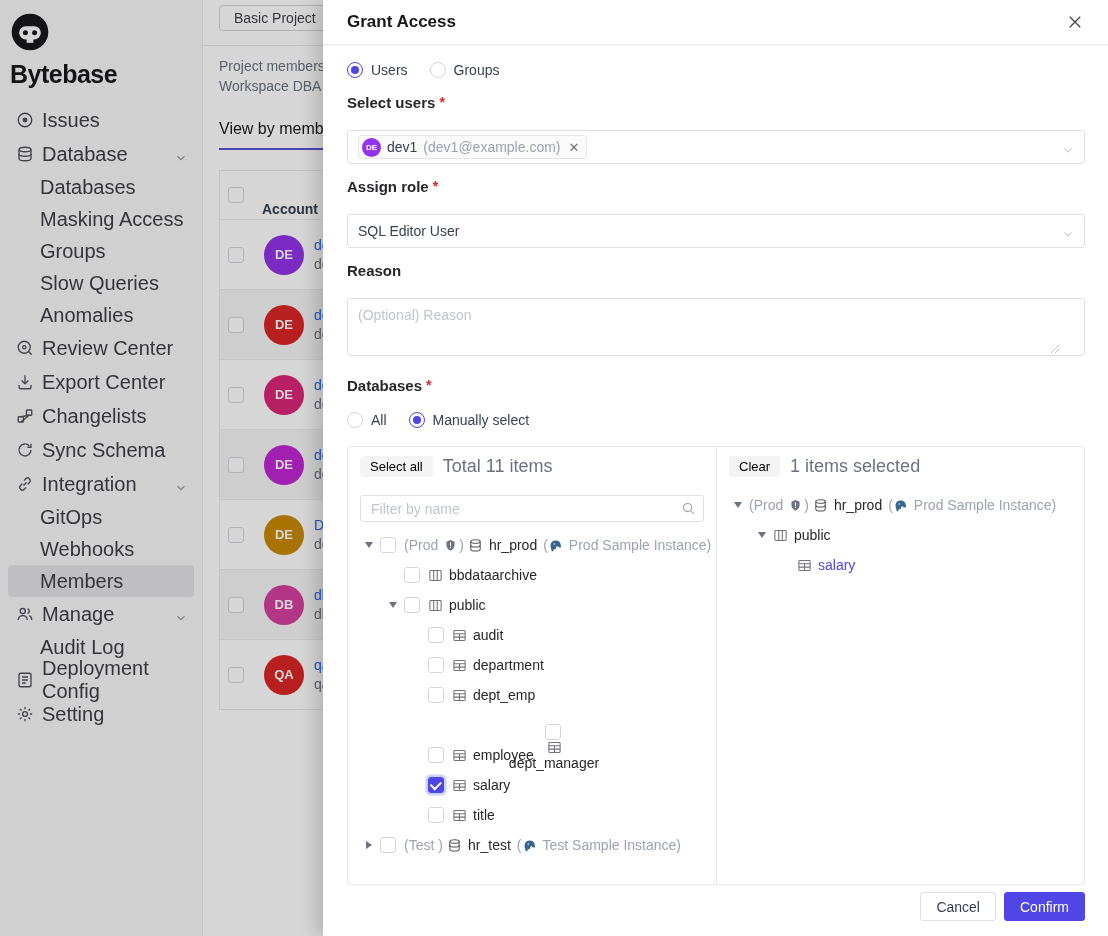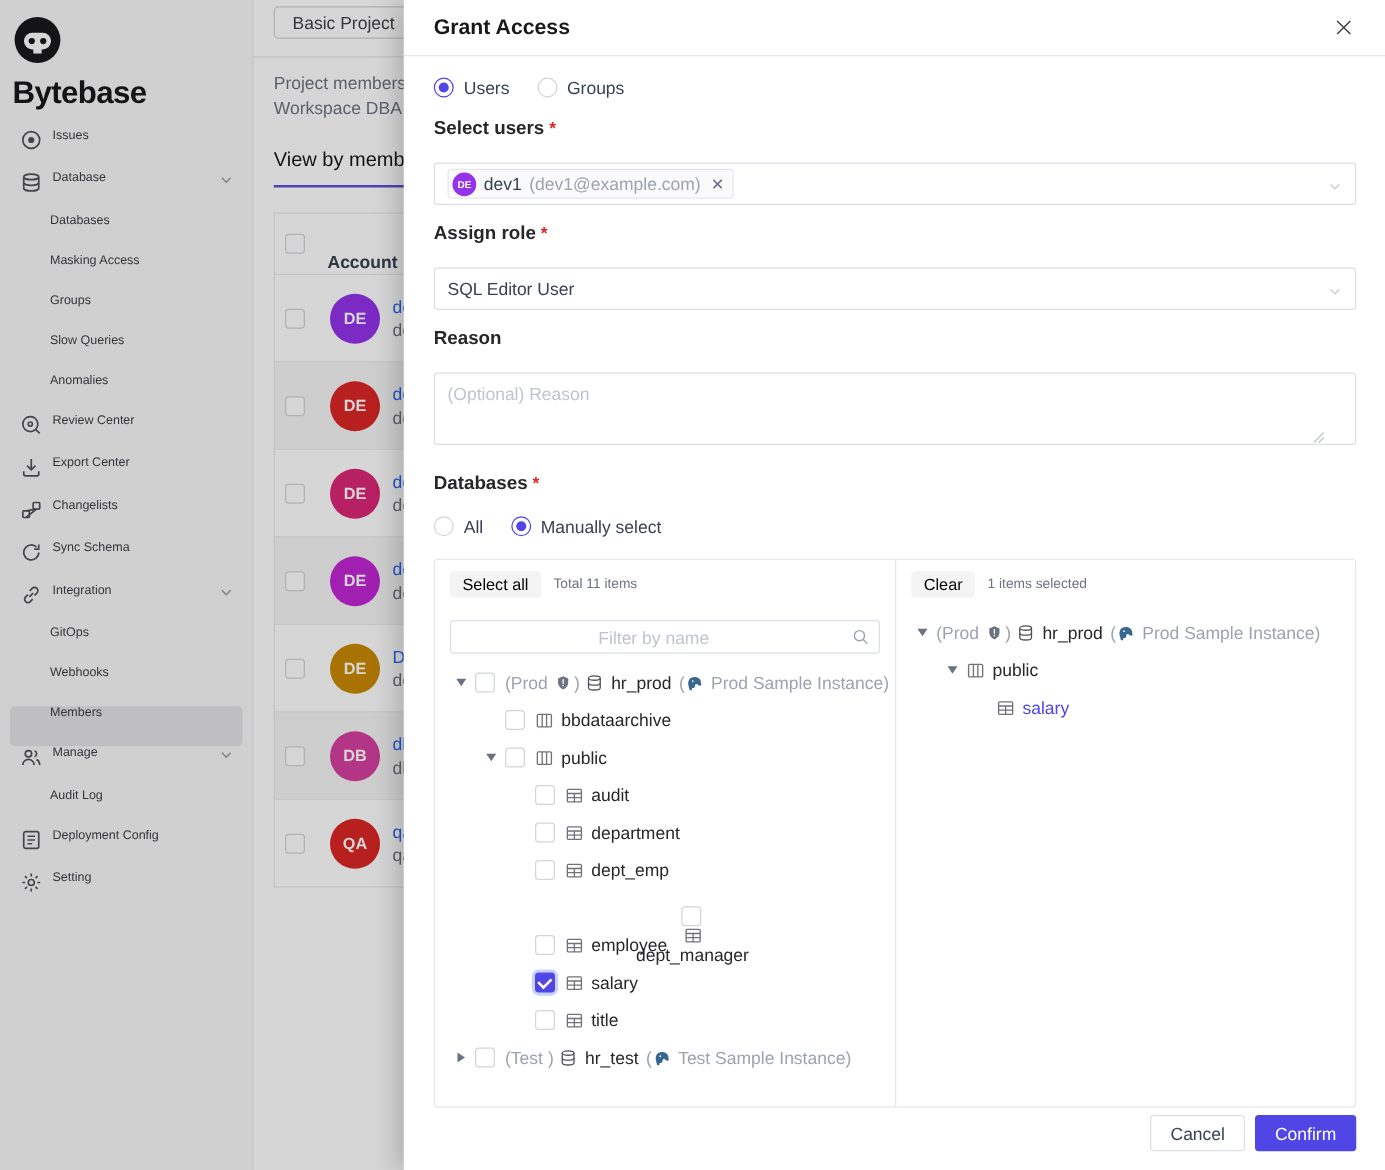--- a/index.html
+++ b/index.html
@@ -6,22 +6,22 @@
   html,body { width:1108px; height:936px; overflow:hidden; }
   body { font-family:"Liberation Sans", sans-serif; background:#fff; position:relative; }
 
   .app { position:relative; width:1108px; height:936px; }
 
   
   .sidebar { position:absolute; left:0; top:0; width:203px; height:936px;
              background:#f8f8f8; border-right:1px solid #e5e7eb; padding:10px 8px 0 8px; }
   .logo { display:flex; align-items:flex-start; gap:8px; padding:2px 2px 14px 2px; cursor:pointer;flex-direction:column; }
   .logo .brand { font-size:25px; font-weight:700; color:#18181b; letter-spacing:-0.5px; }
-  .nav-item { display:flex; align-items:flex-start; height:32px; border-radius:4px;
-              color:#3f3f46; font-size:10px; cursor:pointer; padding:0 6px; }
+  .nav-item { display:flex; align-items:center; height:32px; border-radius:4px;
+              color:#3f3f46; font-size:20px; cursor:pointer; padding:0 6px; }
   .nav-item.top { font-weight:500; height:34px; }
   .nav-item .nav-ic { width:18px; height:18px; margin:0 8px 0 2px; flex:0 0 18px; display:flex; align-items:center; }
   .nav-item.sub { padding-left:32px; font-weight:400; }
   .nav-item.active { background:#e4e4e7; }
   .nav-item .spacer { flex:1; }
   .nav-item .chev { width:14px; height:14px; opacity:.7; }
 
   
   .content { position:absolute; left:203px; top:0; right:0; height:936px; background:#fff; }
   .proj-tab { position:absolute; left:16px; top:5px; height:26px; padding:0 14px;
@@ -82,24 +82,24 @@
              resize:none; font-family:"Liberation Sans",sans-serif; font-size:14px; padding:8px 10px; color:#374151; }
   .txtarea::placeholder { color:#c0c4cc; }
   .resize-grip { position:absolute; right:25px; width:10px; height:10px; pointer-events:none; }
 
   
   .picker { margin-top:16px; height:439px; border:1px solid #e5e7eb; border-radius:3px; display:flex; }
   .p-left  { width:369px; border-right:1px solid #e5e7eb; padding:7px 12px 0 12px; overflow:hidden; }
   .p-right { flex:1; padding:7px 12px 0 12px; overflow:hidden; }
   .p-toolbar { display:flex; align-items:center; gap:10px; height:24px; }
   .chip { background:#f4f4f5; border-radius:3px; padding:3px 10px; font-size:13px; color:#000000; cursor:pointer; }
-  .p-info { font-size:11px; color:#6b7280; }
+  .p-info { font-size:18px; color:#6b7280; }
   .filter-wrap { margin-top:17px; position:relative; }
   .filter-input { width:100%; height:27px; border:1px solid #dcdfe6; border-radius:3px;
-                  font-family:"Liberation Sans",sans-serif; font-size:14px; padding:0 28px 0 10px; color:#8b5cf6;text-align:center; }
+                  font-family:"Liberation Sans",sans-serif; font-size:14px; padding:0 28px 0 10px; color:#8b5cf6; }
   .filter-input::placeholder { color:#c0c4cc; }
   .filter-ic { position:absolute; right:8px; top:6px; }
 
   .tree { margin-top:8px; }
   .tree-row { display:flex; align-items:center; height:30px; white-space:nowrap; cursor:pointer; }
   .caret { width:14px; height:14px; flex:0 0 14px; display:flex; align-items:center; justify-content:center; margin-right:4px; }
   .caret.down::after { content:""; border-left:4.5px solid transparent; border-right:4.5px solid transparent; border-top:6px solid #6b7280; }
   .caret.right::after { content:""; border-top:4.5px solid transparent; border-bottom:4.5px solid transparent; border-left:6px solid #6b7280; }
   .tcbx { width:16px; height:16px; border:1px solid #d1d5db; border-radius:3px; background:#fff;
           flex:0 0 16px; margin-right:8px; display:flex; align-items:center; justify-content:center; }

